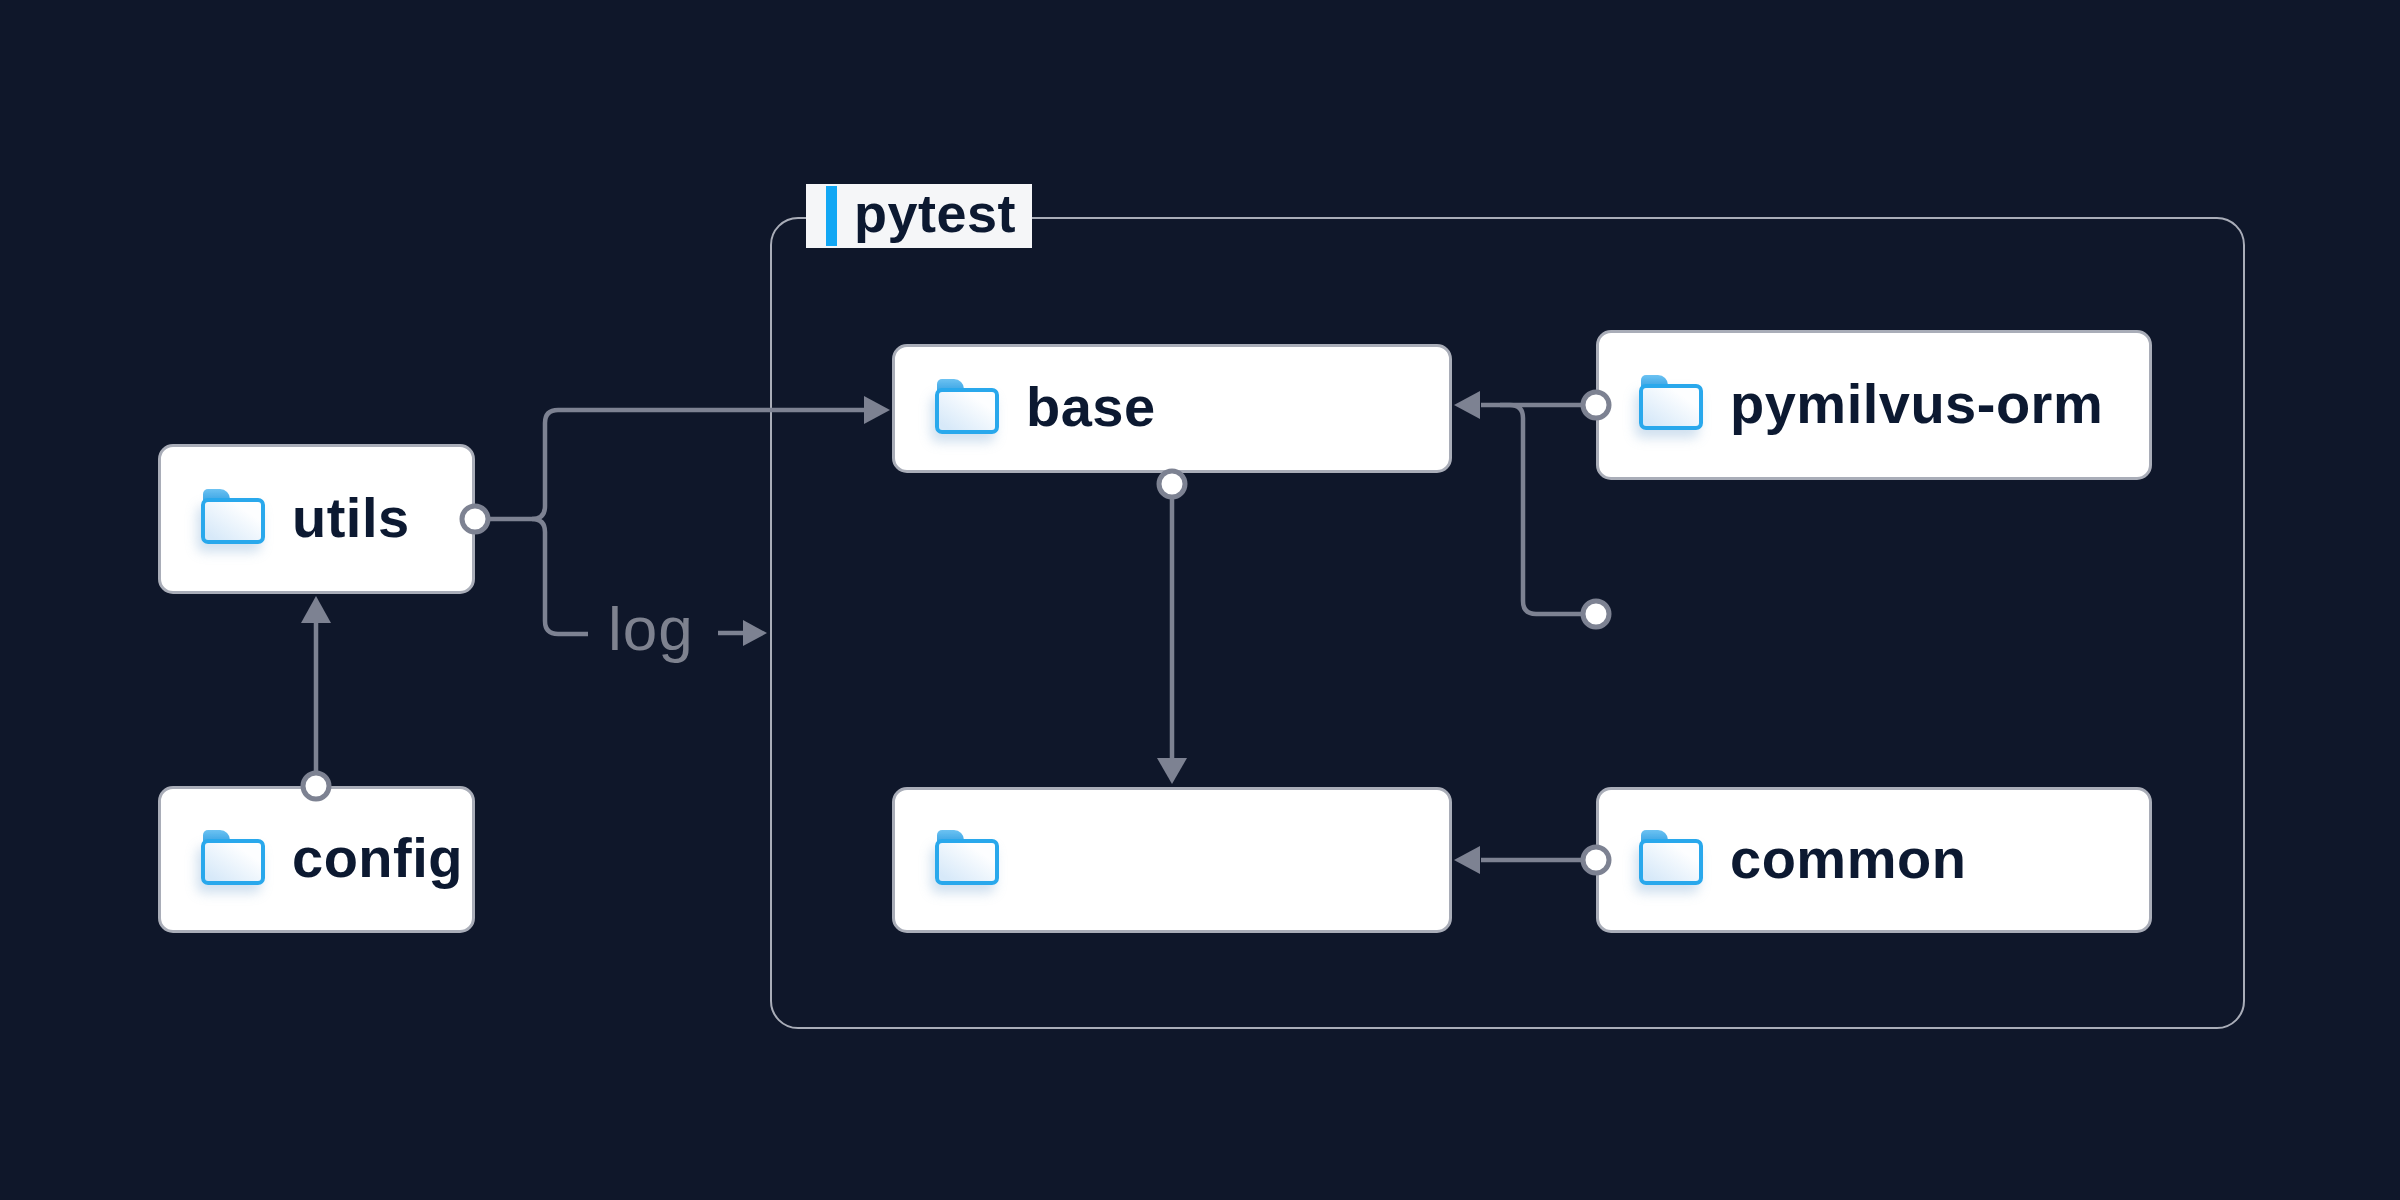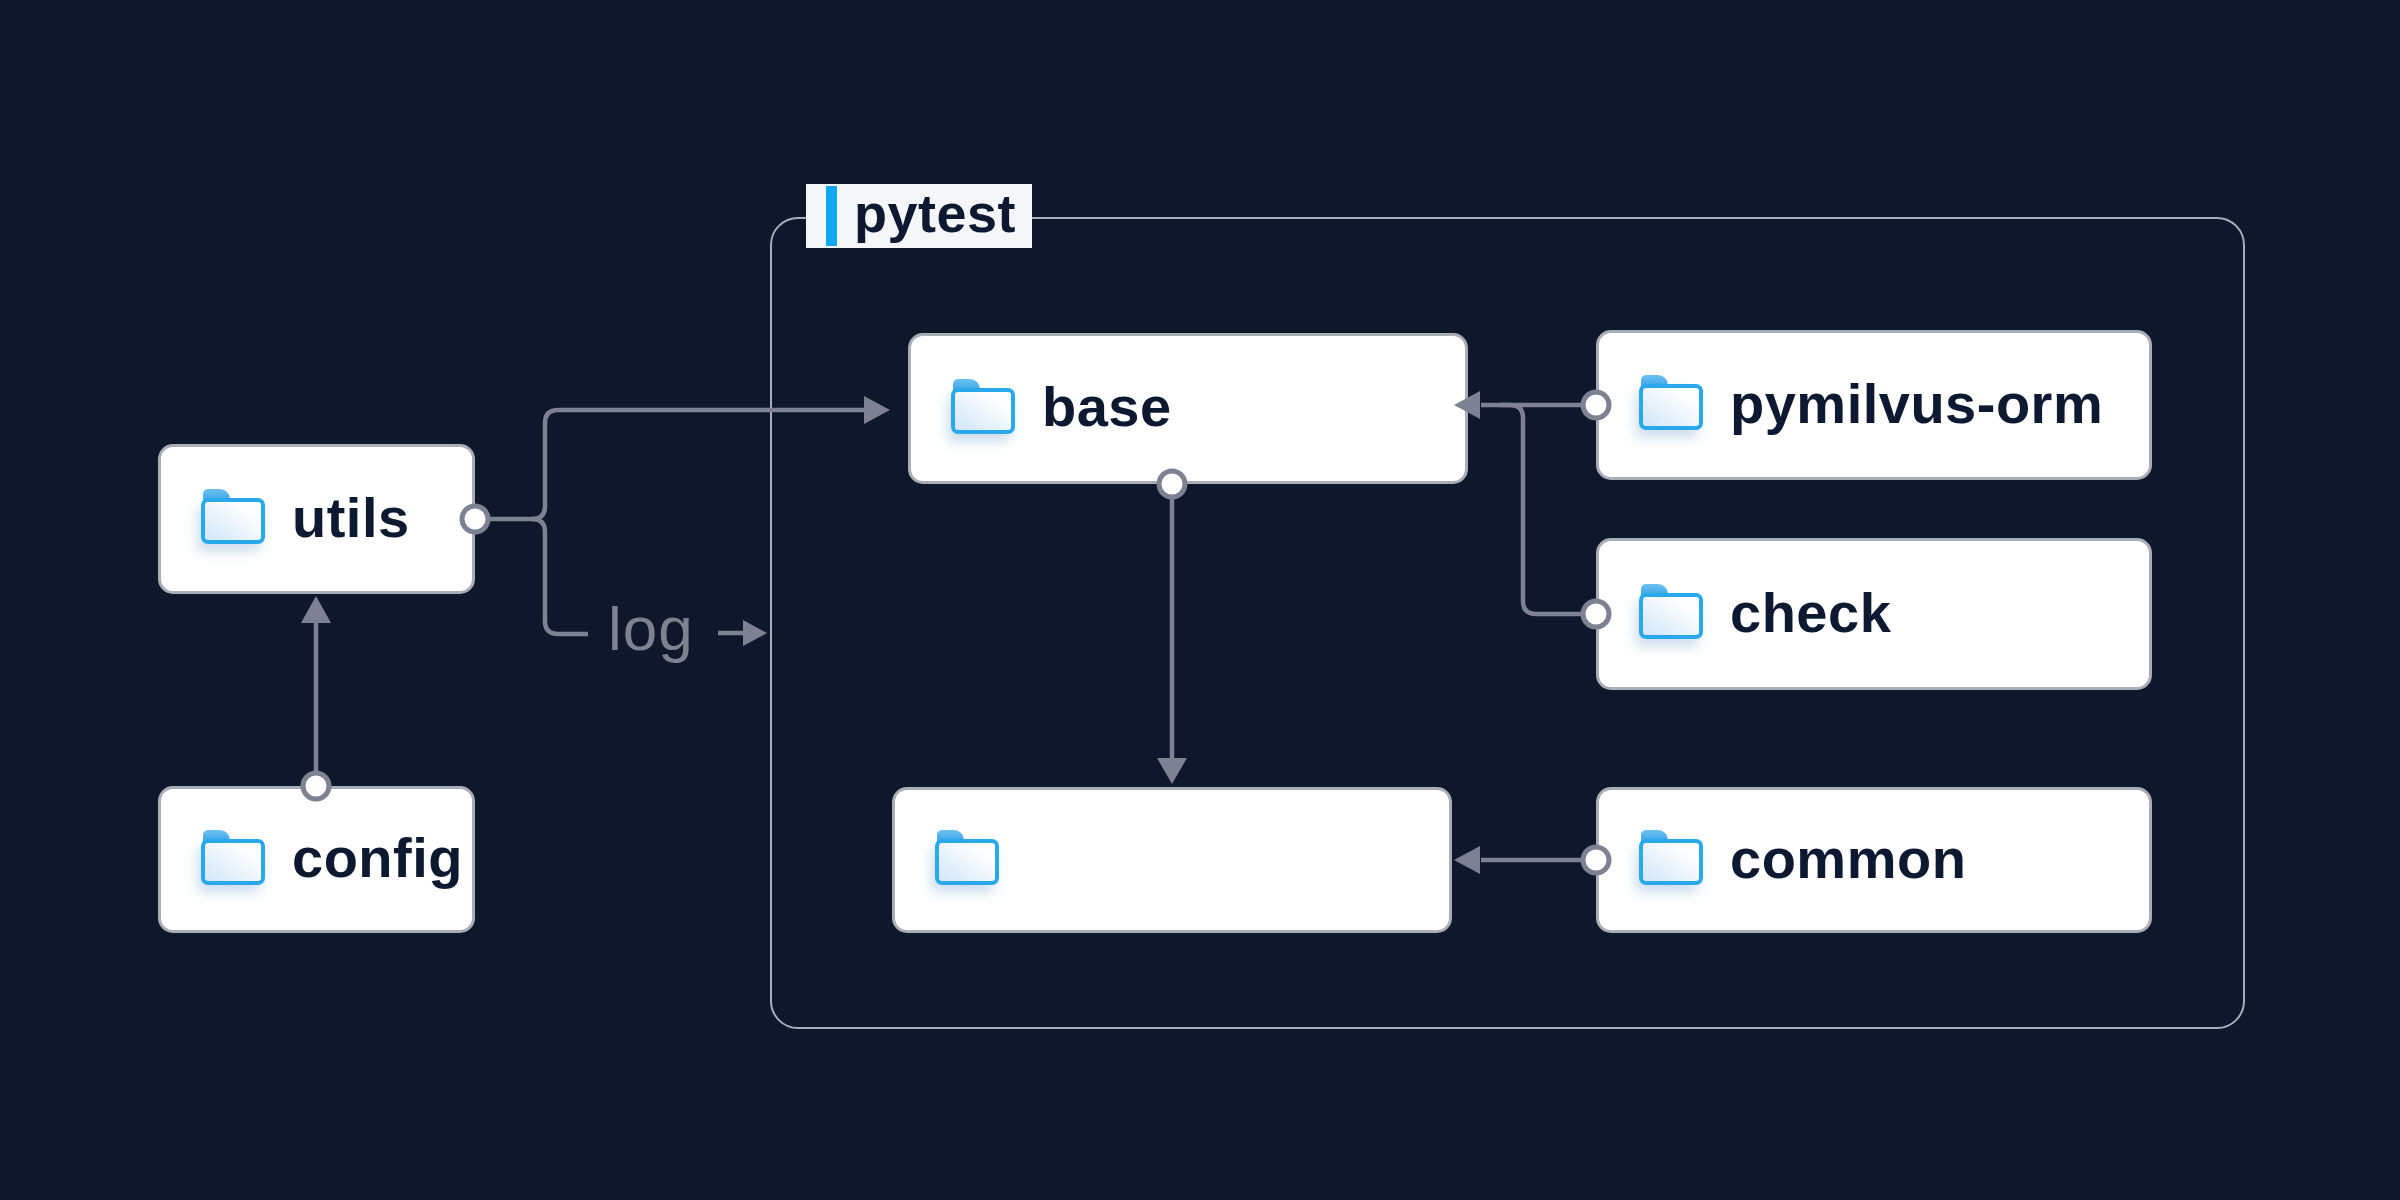--- a/index.html
+++ b/index.html
@@ -69,21 +69,21 @@
     position:absolute;left:0;top:0;width:64px;height:46px;
     border:4px solid #29a8ec;
     border-radius:7px;
     background:linear-gradient(215deg,#fdfeff 25%,#d7e9f9 90%);
     box-shadow:-4px 8px 12px rgba(120,165,210,.35);
     box-sizing:border-box;
   }
   
   .n-utils    {left:158px; top:444px; width:317px; height:150px;}
   .n-config   {left:158px; top:786px; width:317px; height:147px;}
-  .n-base     {left:892px; top:333px; width:560px; height:151px;margin-left:16px;}
+  .n-base     {left:892px; top:344px; width:560px; height:129px;}
   .n-pymilvus {left:1596px;top:330px; width:556px; height:150px;}
   .n-check    {left:1596px;top:538px; width:556px; height:152px;}
   .n-testcases{left:892px; top:787px; width:560px; height:146px;}
   .n-common   {left:1596px;top:787px; width:556px; height:146px;}
   
   .wires{
     position:absolute;left:0;top:0;width:2400px;height:1200px;
     z-index:4;pointer-events:none;
   }
   .wire{stroke:#7d8292;stroke-width:4.5;fill:none;}
@@ -133,27 +133,20 @@
   </div>
 
   <div class="node n-pymilvus">
     <div class="folder">
       <div class="folder-tab"></div>
       <div class="folder-body"></div>
     </div>
     <div class="node-label">pymilvus-orm</div>
   </div>
 
-  <div class="node n-check">
-    <div class="folder">
-      <div class="folder-tab"></div>
-      <div class="folder-body"></div>
-    </div>
-    <div class="node-label">check</div>
-  </div>
 
   <div class="node n-testcases">
     <div class="folder">
       <div class="folder-tab"></div>
       <div class="folder-body"></div>
     </div>
   </div>
 
   <div class="node n-common">
     <div class="folder">

